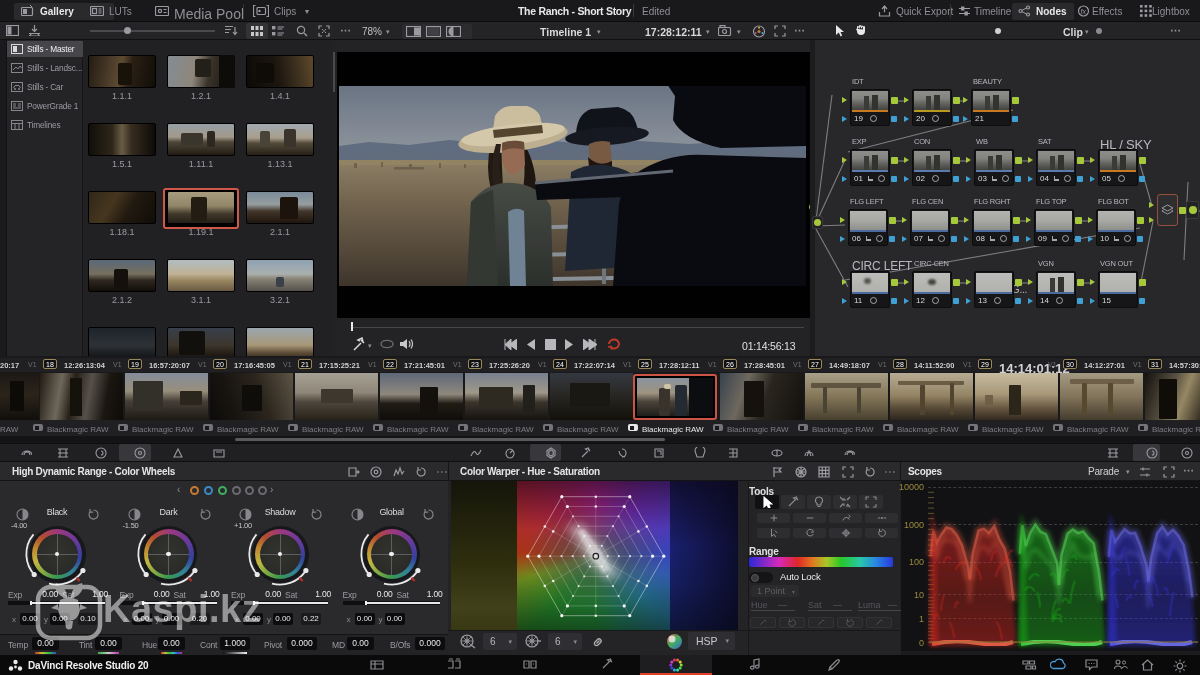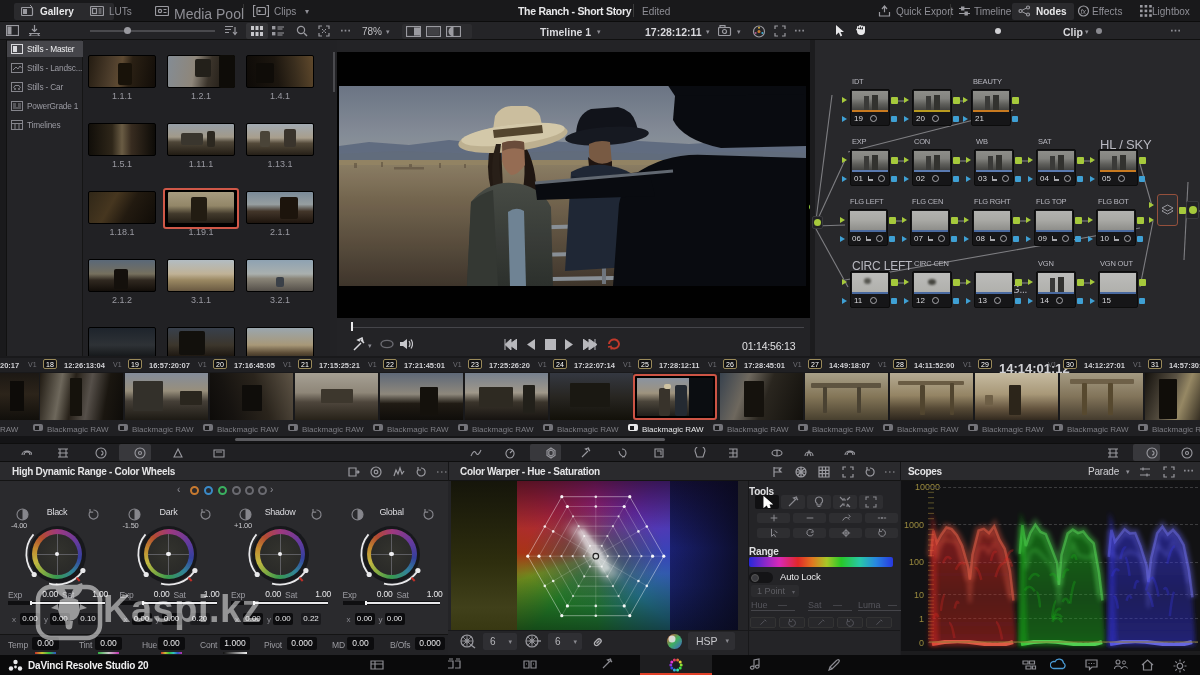--- a/index.html
+++ b/index.html
@@ -1248,21 +1248,21 @@
 <svg class="abs" style="left:845px;top:618px" width="10" height="10" viewBox="0 0 12 12">
       <path d="M6 2 a4 4 0 1 1-3 1.5 M3 1 v3 h3" fill="none" stroke="#55555c" stroke-width="1.2"></path>
     </svg>
 <div class="abs" style="left:866px;top:617px;width:26px;height:11px;background:#28282b;border:1px solid #333;border-radius:2px;"></div>
 <svg class="abs" style="left:874px;top:618px" width="10" height="10" viewBox="0 0 12 12">
       <path d="M3 8 L8 3 M8 2 l2 2" fill="none" stroke="#55555c" stroke-width="1.2"></path>
     </svg>
 
 <div class="abs" style="left:901px;top:481px;width:299px;height:174px;background:#1c1c1e;"></div>
 <div class="abs" style="left:901px;top:481px;width:299px;height:170px;background:#121214;"></div>
-<div class="abs" style="left:898px;top:482px;width:26px;text-align:right;font-size:9px;color:#9a8a3e;margin-left:16px;">10000</div>
+<div class="abs" style="left:898px;top:482px;width:26px;text-align:right;font-size:9px;color:#9a8a3e;">10000</div>
 <div class="abs" style="left:928px;top:486.5px;width:270px;height:0;border-top:1px dashed #3c3c3e;"></div>
 <div class="abs" style="left:898px;top:519.5px;width:26px;text-align:right;font-size:9px;color:#9a8a3e;">1000</div>
 <div class="abs" style="left:928px;top:524.0px;width:270px;height:0;border-top:1px dashed #3c3c3e;"></div>
 <div class="abs" style="left:898px;top:557px;width:26px;text-align:right;font-size:9px;color:#9a8a3e;">100</div>
 <div class="abs" style="left:928px;top:561.5px;width:270px;height:0;border-top:1px dashed #3c3c3e;"></div>
 <div class="abs" style="left:898px;top:589.5px;width:26px;text-align:right;font-size:9px;color:#9a8a3e;">10</div>
 <div class="abs" style="left:928px;top:594.0px;width:270px;height:0;border-top:1px dashed #3c3c3e;"></div>
 <div class="abs" style="left:898px;top:613.5px;width:26px;text-align:right;font-size:9px;color:#9a8a3e;">1</div>
 <div class="abs" style="left:928px;top:618.0px;width:270px;height:0;border-top:1px dashed #3c3c3e;"></div>
 <div class="abs" style="left:898px;top:637.5px;width:26px;text-align:right;font-size:9px;color:#9a8a3e;">0</div>

